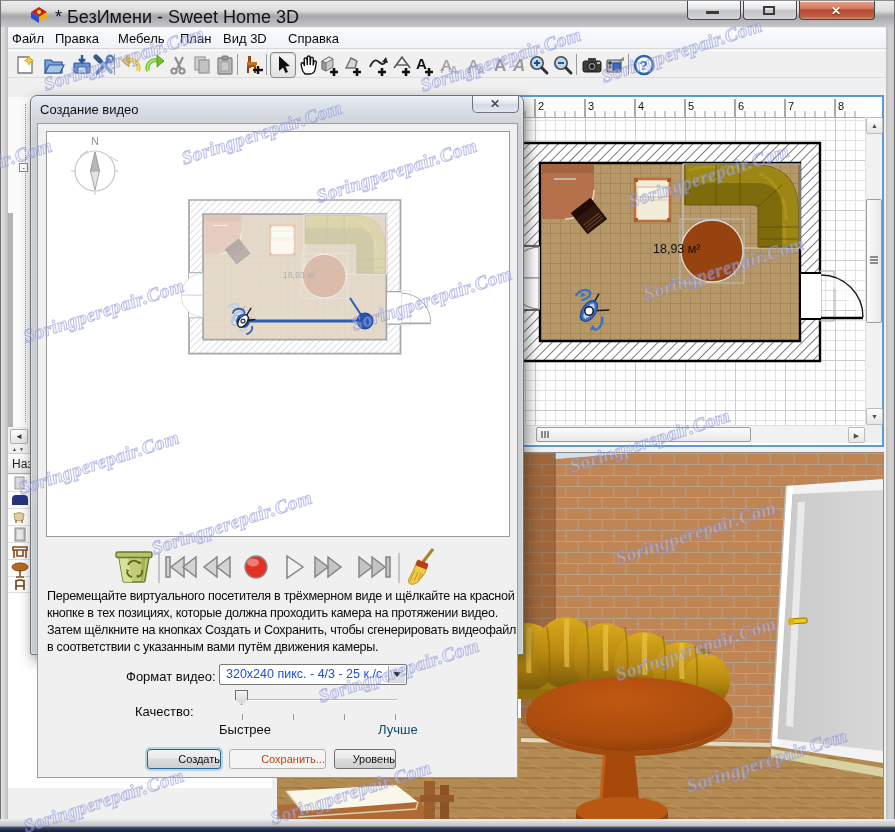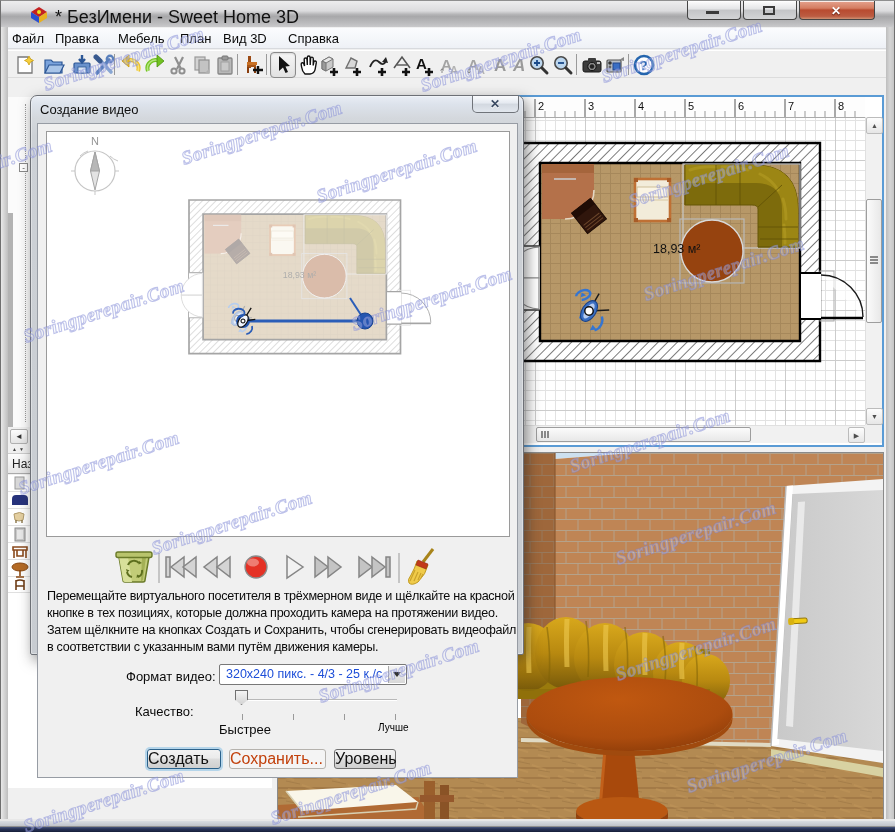--- a/index.html
+++ b/index.html
@@ -28,21 +28,21 @@
 #plan{left:277px;top:95px;width:607px;height:352px;border:2px solid #5a9bd5;background:#fff}
 
 #v3d{left:277px;top:452px;width:607px;height:368px;border:1px solid #8a8a8a;background:#fff}
 
 #dlg{left:30px;top:95px;width:494px;height:560px;background:linear-gradient(180deg,#e9eef5 0px,#dde3ec 8px,#d4d8dd 22px,#cdd1d6 40px,#c8ccd1 100%);border:1px solid #6d7076;border-radius:7px 7px 2px 2px;box-shadow:3px 5px 14px rgba(40,40,40,.55),0 0 0 1px rgba(255,255,255,.35) inset;z-index:10}
 #dlgtitle{position:absolute;left:9px;top:6px;font-size:13px;color:#0f0f0f}
 #dlgclose{position:absolute;left:441px;top:0px;width:47px;height:17px;border:1px solid #70747a;border-top:none;border-radius:0 0 5px 5px;background:linear-gradient(180deg,#fbfcfe,#e4e9f0 45%,#d2d8e0 50%,#e2e7ee 100%)}
 #dlgclient{position:absolute;left:6px;top:27px;width:481px;height:655px;background:#f0f0f0;border:1px solid #979ca4;overflow:hidden}
 #canvas{position:absolute;left:8px;top:7px;width:464px;height:406px;background:#fff;border:1px solid #9a9a9a}
 #dtext{position:absolute;left:9px;top:464px;width:472px;font-size:12.6px;line-height:16.9px;color:#0a0a0a;white-space:nowrap;letter-spacing:-0.3px}
-.dbtn{position:absolute;height:20px;font-size:16px;text-align:left;border-radius:3px;border:1px solid #707070;background:linear-gradient(180deg,#f2f2f2 0%,#ebebeb 45%,#dddddd 50%,#cfcfcf 100%);color:#111}
+.dbtn{position:absolute;height:20px;font-size:11px;text-align:right;border-radius:3px;border:1px solid #707070;background:linear-gradient(180deg,#f2f2f2 0%,#ebebeb 45%,#dddddd 50%,#cfcfcf 100%);color:#111}
 
 .wm{position:absolute;z-index:60;font-family:"Liberation Serif",serif;font-style:italic;font-weight:bold;font-size:19px;letter-spacing:0.5px;color:rgba(242,244,253,0.28);-webkit-text-stroke:1.05px rgba(126,133,214,0.5);transform:rotate(-18deg);white-space:nowrap;pointer-events:none}
 </style></head>
 <body>
 <div id="win">
 
 <div class="abs" id="title">
  <svg class="abs" style="left:29px;top:5px" width="18" height="18" viewBox="0 0 18 18">
         <polygon points="9,1 17,6 9,11 1,6" fill="#c42121"></polygon>
         <polygon points="1,6 9,11 9,17 1,12" fill="#2a4fd0"></polygon>
@@ -545,21 +545,21 @@
     <span style="position:absolute;left:6px;top:2px;color:#1d4ed8">320x240 пикс. - 4/3 - 25 к./с</span>
     <div style="position:absolute;right:1px;top:1px;width:17px;height:17px;background:linear-gradient(180deg,#f4f4f4,#d8d8d8);border-left:1px solid #aaa"></div>
     <div style="position:absolute;right:5px;top:7px;width:0;height:0;border-left:4px solid transparent;border-right:4px solid transparent;border-top:5px solid #333"></div>
   </div>
   <div style="position:absolute;left:97px;top:580px;width:70px;font-size:13px;color:#0a0a0a">Качество:</div>
   <div id="qualrow">
    <div style="position:absolute;left:200px;top:575px;width:159px;height:2px;background:#b8b8b8;border-bottom:1px solid #fff"></div>
    <div style="position:absolute;left:204px;top:590px;width:1px;height:6px;background:#9a9a9a;box-shadow:51px 0 0 #9a9a9a,102px 0 0 #9a9a9a,153px 0 0 #9a9a9a"></div>
    <div style="position:absolute;left:197px;top:566px;width:13px;height:15px;background:linear-gradient(180deg,#f4f4f4,#d4d4d4);border:1px solid #707070;clip-path:polygon(0 0,100% 0,100% 65%,50% 100%,0 65%)"></div>
    <div style="position:absolute;left:181px;top:598px;font-size:13px;color:#0a0a0a">Быстрее</div>
-   <div style="position:absolute;left:340px;top:598px;font-size:10px;color:#000000">Лучше</div>
+   <div style="position:absolute;left:340px;top:598px;font-size:13px;color:#0c4a6e">Лучше</div>
   </div>
   <div class="dbtn" style="left:109px;top:625px;width:74px;border:1px solid #2c628b;box-shadow:0 0 0 2px #b5d5ea;line-height:18px">Создать</div>
   <div class="dbtn" style="left:191px;top:625px;width:97px;color:#c2410c;border-color:#b5b2ad;background:#f4f4f4;line-height:18px">Сохранить...</div>
   <div class="dbtn" style="left:296px;top:625px;width:62px;line-height:18px">Уровень</div>
  </div>
 </div>
 
 <div class="abs" id="wms">
  <span class="wm" style="left:40px;top:48px">Soringperepair.Com</span>
  <span class="wm" style="left:598px;top:40px">Soringperepair.Com</span>

